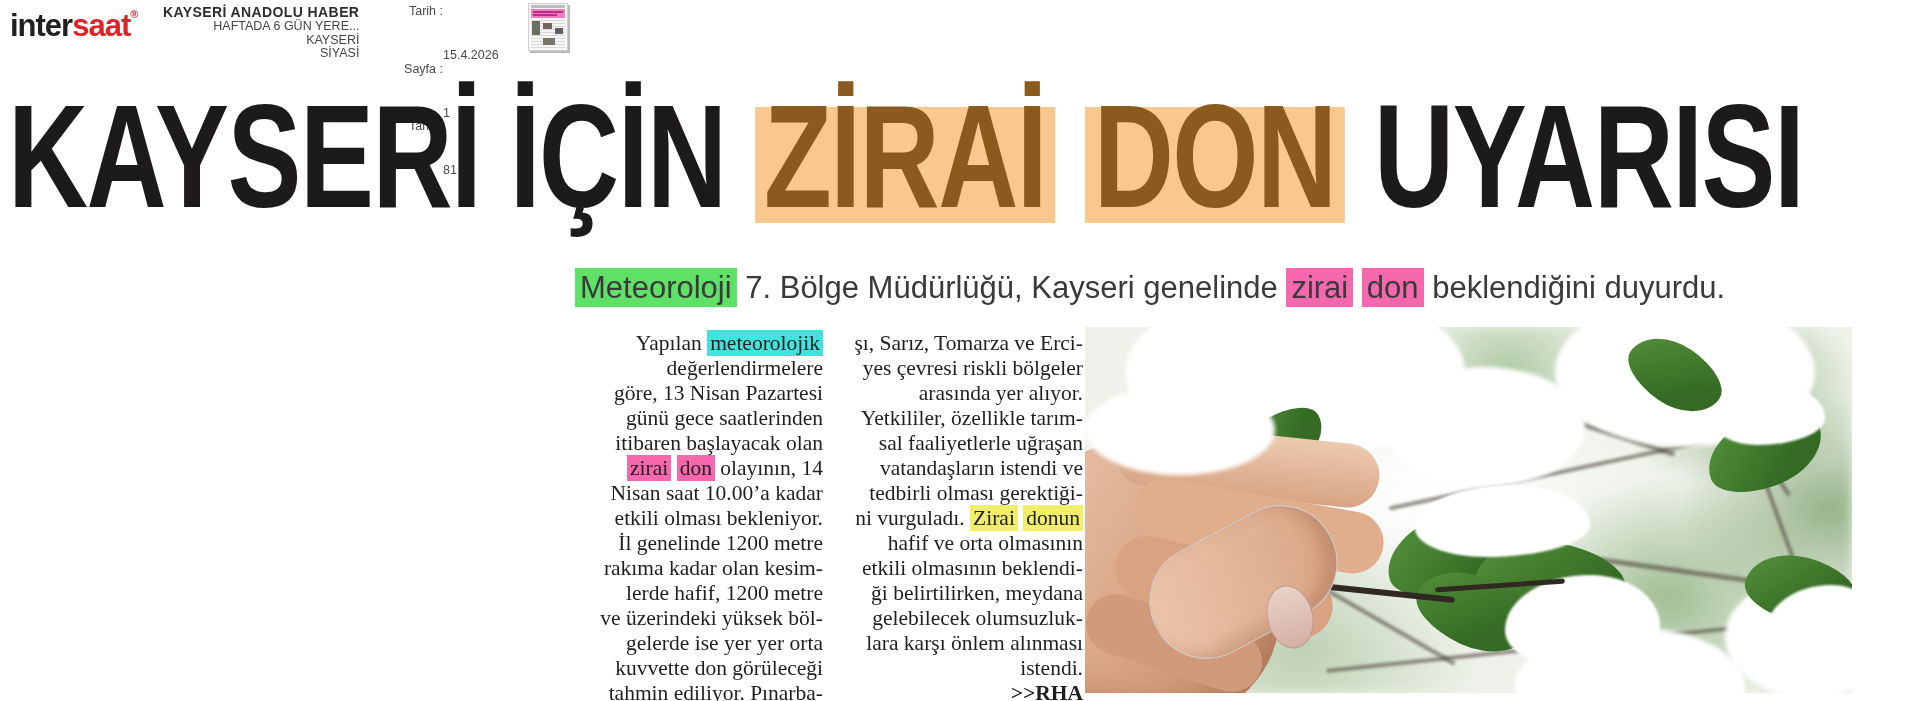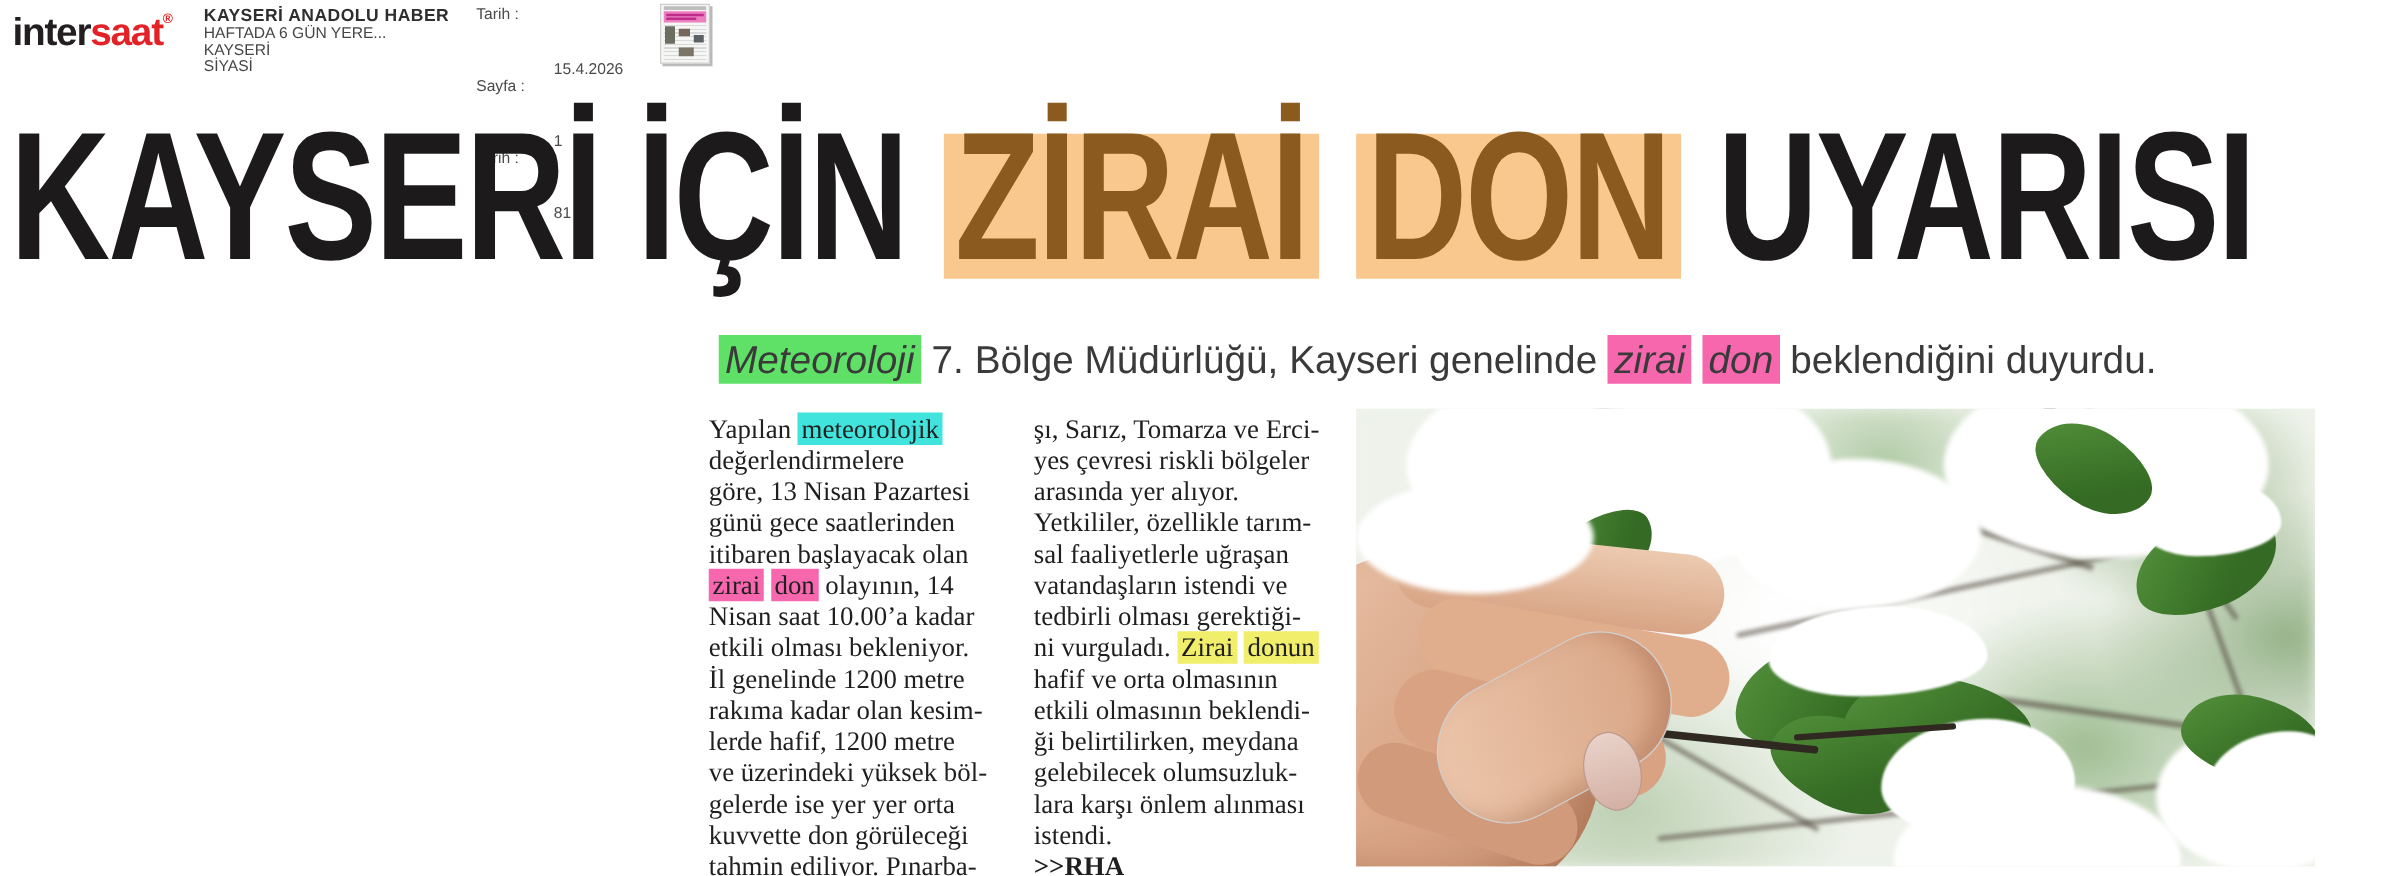--- a/index.html
+++ b/index.html
@@ -5,23 +5,23 @@
   html,body{margin:0;padding:0;background:#ffffff;}
   .canvas{position:relative;width:1908px;height:701px;background:#ffffff;overflow:hidden;
           font-family:"Liberation Sans",sans-serif;}
 
   
   .logo{position:absolute;left:10px;top:8px;font-size:31px;font-weight:bold;letter-spacing:-1px;color:#231f20;}
   .logo .press{color:var(--logo-red,#e32228);}
   .logo sup{font-size:11px;color:var(--logo-red,#e32228);vertical-align:18px;letter-spacing:0;}
   .src{position:absolute;left:163px;top:4px;color:#454545;}
   .src .t1{font-size:14px;font-weight:bold;color:#2e2e2e;letter-spacing:.4px;white-space:nowrap;}
-  .src .t2{font-size:12.5px;line-height:13.5px;white-space:nowrap;}
+  .src .t2{font-size:12.5px;line-height:13.5px;white-space:nowrap;text-align:right;}
   .meta{position:absolute;left:381px;top:5px;font-size:12.5px;color:#4a4a4a;}
-  .meta .row{display:flex;line-height:13.5px;}
+  .meta .row{display:flex;line-height:13.5px;text-align:right;}
   .meta .lbl{width:62px;}
   .meta .val{white-space:nowrap;margin-top:44px;}
 
   
   .thumb{position:absolute;left:528px;top:3px;width:38px;height:46px;background:#f6f6f4;
          box-shadow:2px 2px 0 #b9b9b9;border:1px solid #cfcfcf;overflow:hidden;}
   .thumb .band{position:absolute;left:2px;top:5px;width:34px;height:9px;background:#eb7fc0;}
   .thumb .band i{position:absolute;left:2px;top:2px;width:30px;height:2px;background:#c02c8a;}
   .thumb .band i.b{top:5px;width:24px;}
   .thumb .txt{position:absolute;left:2px;top:16px;width:34px;height:28px;
@@ -38,30 +38,30 @@
   .headline .scale{display:inline-block;white-space:nowrap;font-weight:bold;
       font-size:146px;line-height:150px;letter-spacing:-2px;color:var(--headline-text,#1d1a1b);
       transform:scaleX(0.76);transform-origin:0 50%;}
   .headline .hl-orange{color:var(--headline-highlight-text,#8a5a1f);padding:0 12px;
       background-image:linear-gradient(var(--headline-highlight-bg,#f8c88f),var(--headline-highlight-bg,#f8c88f));
       background-repeat:no-repeat;background-size:100% 116px;background-position:0 68%;}
 
   
   .subhead{position:absolute;left:575px;top:268px;width:1320px;font-size:31px;line-height:40px;
       color:#3a3a3a;white-space:nowrap;}
-  .subhead .hl{padding:2px 5px;font-style:italic;}
+  .subhead .hl{padding:2px 5px;}
   .hl-green{background:var(--highlight-green,#5fe066);}
   .hl-pink{background:var(--highlight-pink,#f767ae);}
   .hl-cyan{background:var(--highlight-cyan,#40e4dd);}
   .hl-yellow{background:var(--highlight-yellow,#f1ee6b);}
 
   
   .col{position:absolute;top:331px;width:256px;font-family:"Liberation Serif",serif;
        font-size:21.5px;color:#1f1f1f;}
-  .col .line{height:25px;line-height:25px;white-space:nowrap;}
+  .col .line{height:25px;line-height:25px;white-space:nowrap;text-align:right;}
   .col1{left:567px;}
   .col2{left:827px;}
   .col .hl{padding:1px 3px;}
   .col .b{font-weight:bold;}
 
   
   .photo{position:absolute;left:1085px;top:327px;width:767px;height:366px;overflow:hidden;background:#eef2ea;}
   .photo *{position:absolute;}
   .ph-bg{left:0;top:0;right:0;bottom:0;filter:blur(5px);
     background:

